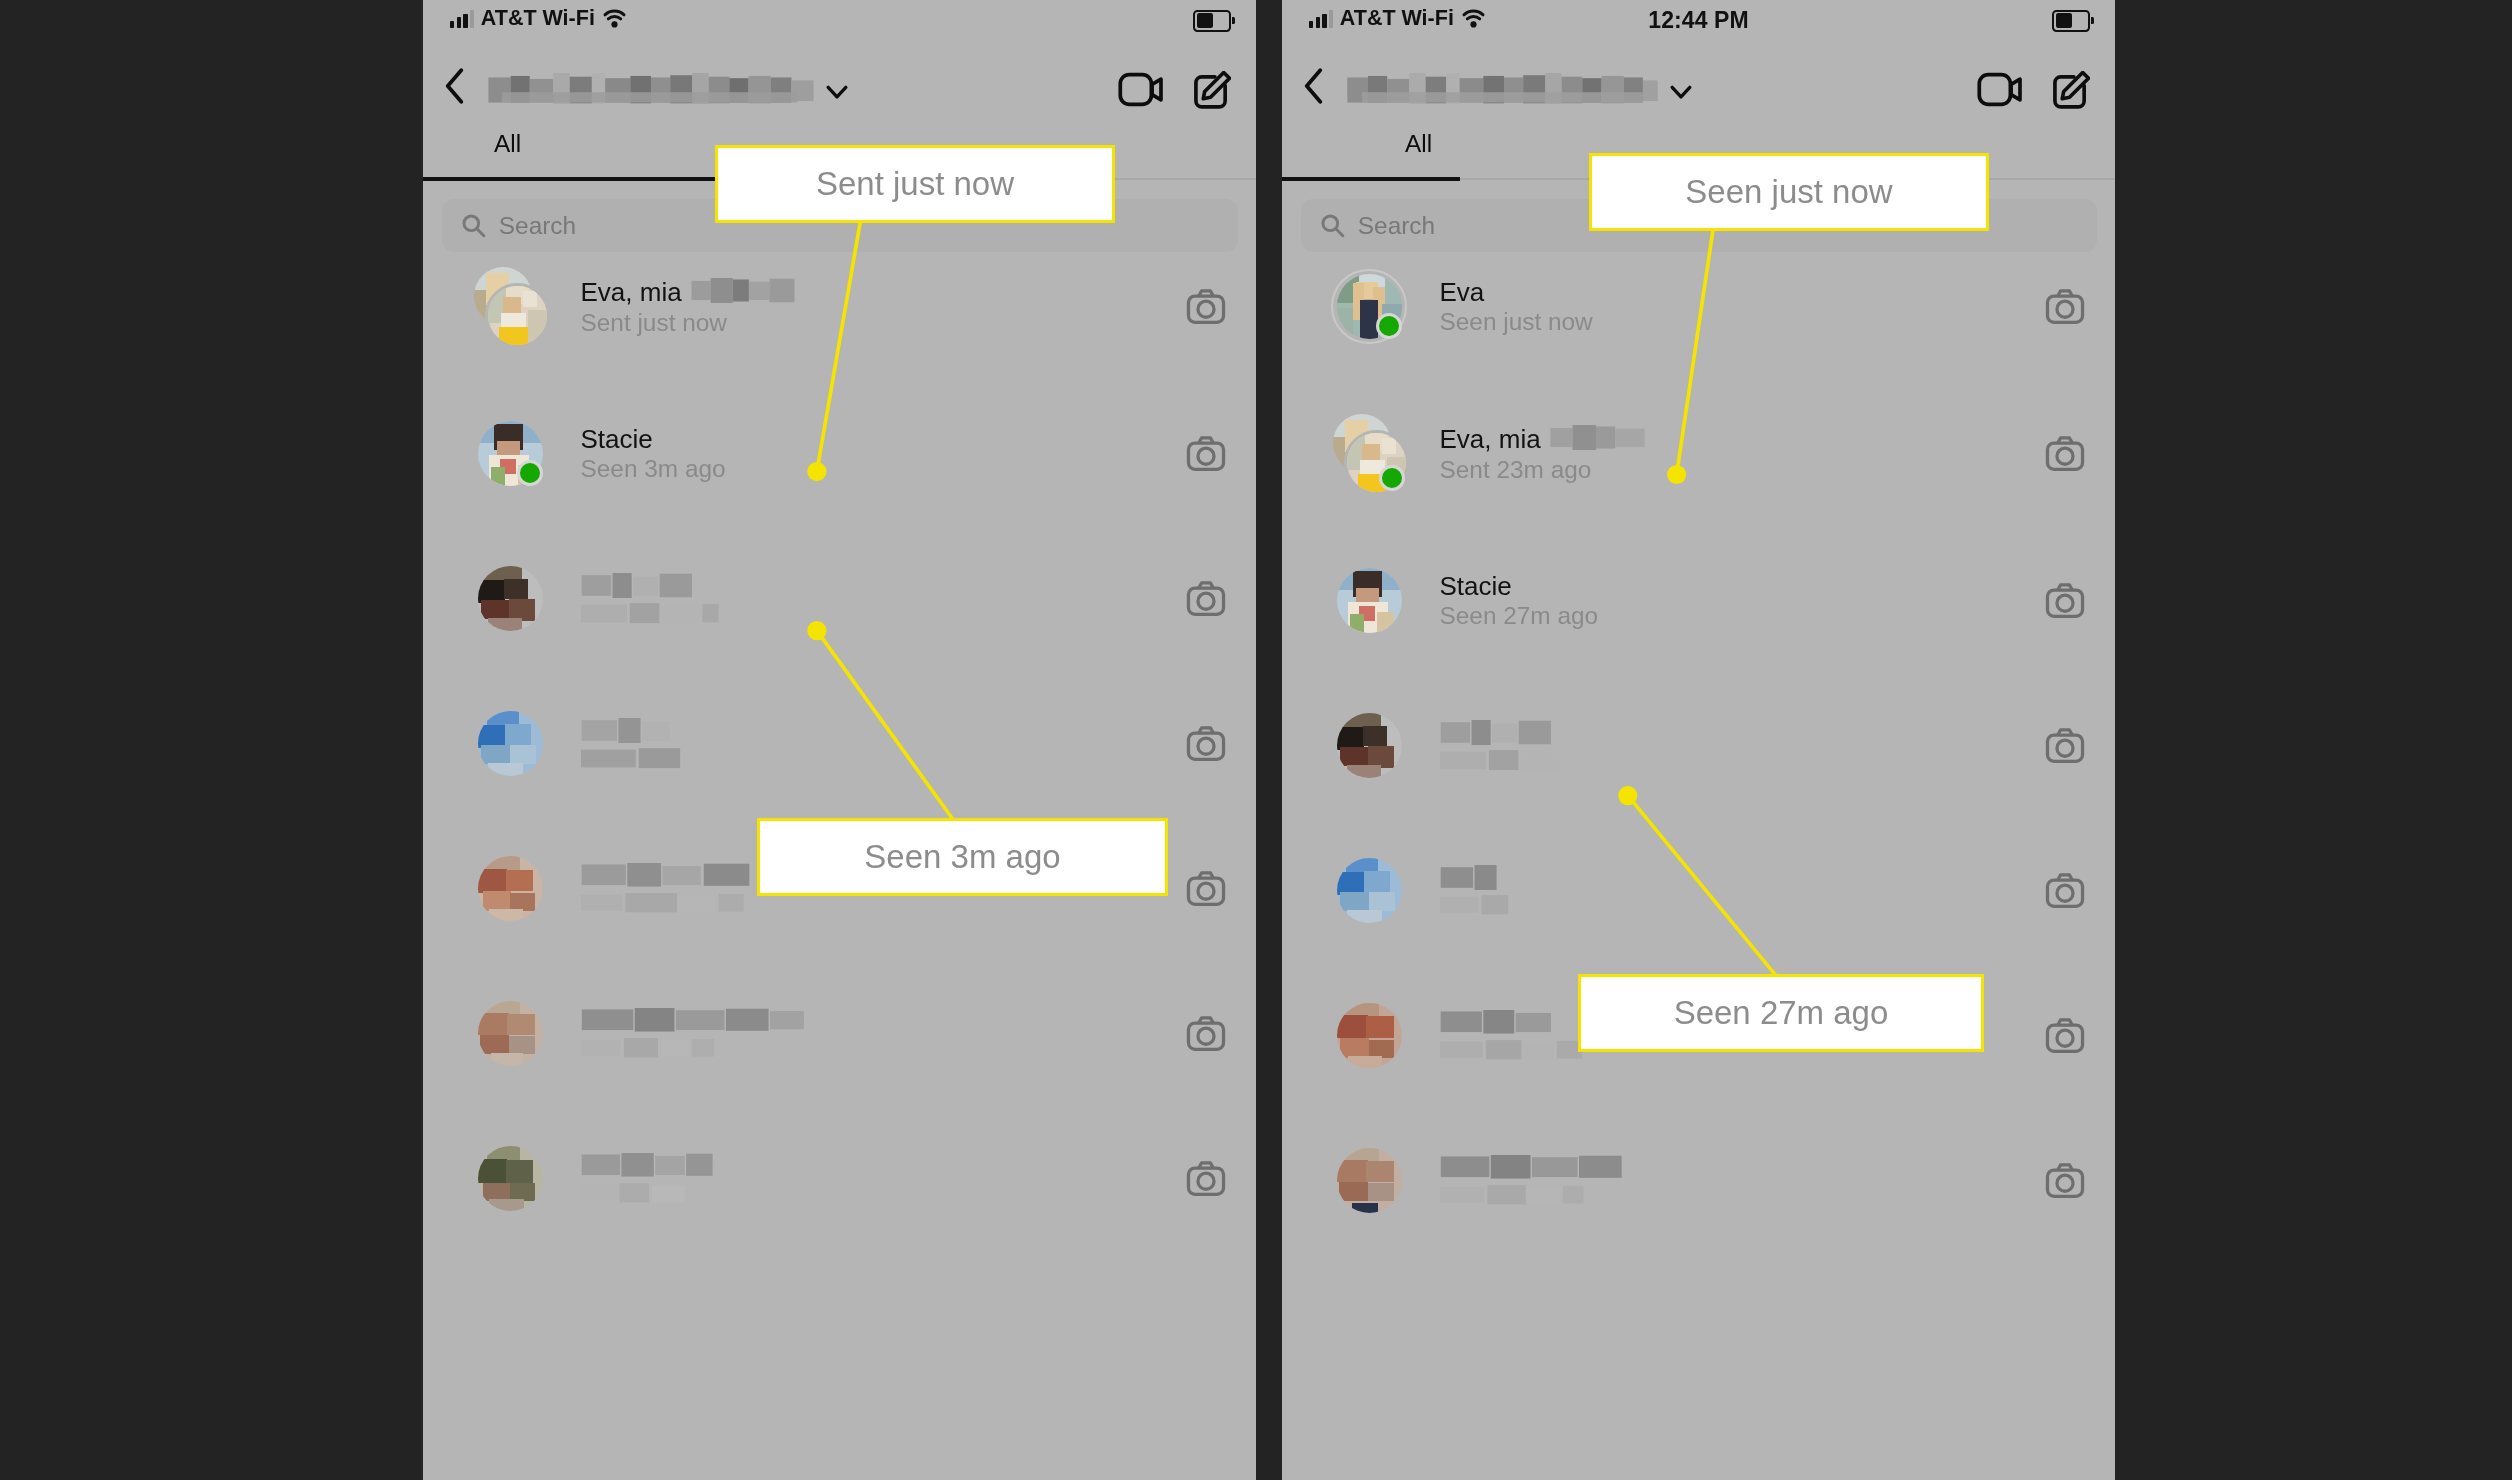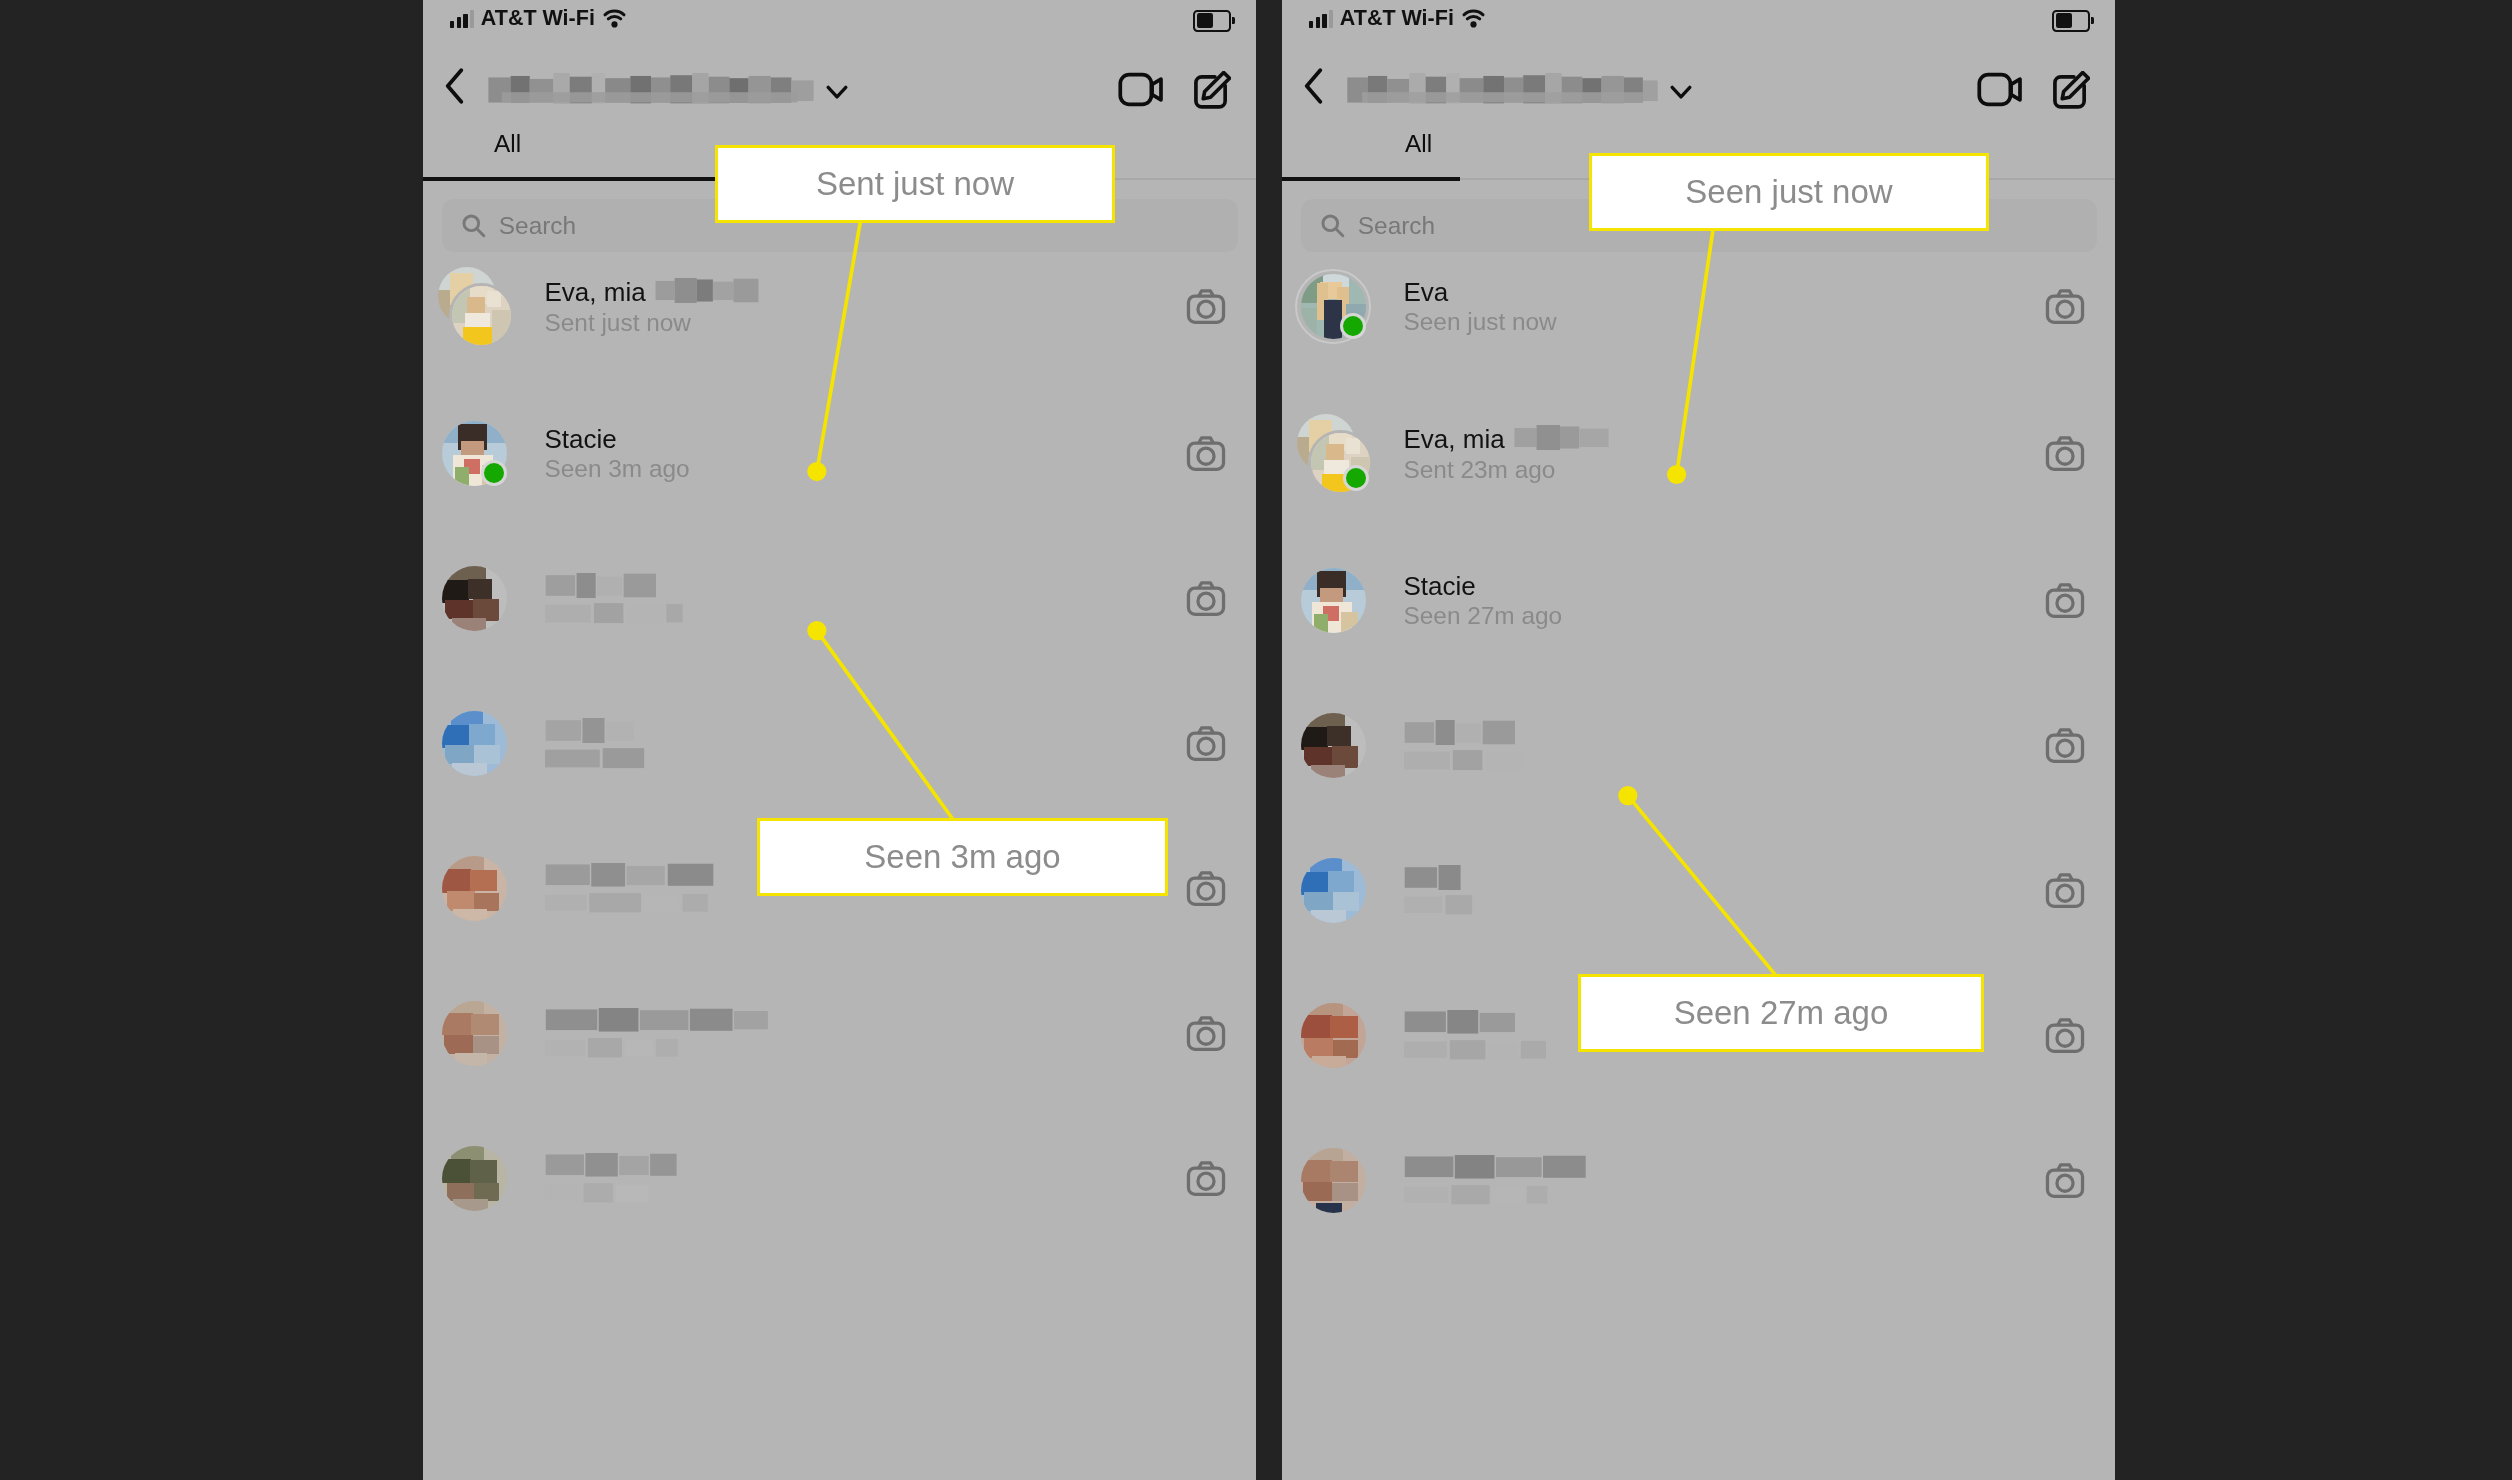--- a/index.html
+++ b/index.html
@@ -62,21 +62,21 @@
 
   
   .searchwrap{padding:18px 18.5px 4.4px 18.5px;}
   .searchbar{
     height:53px;border-radius:12px;background:#b0b0b0;
     display:flex;align-items:center;padding-left:19px;gap:13.3px;
   }
   .search-ph{font-size:24.4px;color:#787878;}
 
   
-  .list{position:relative;}
+  .list{position:relative;margin-left:36px;}
   .row{position:relative;height:74px;display:flex;align-items:center;padding:0 0 0 18.5px;}
   .avatar{
     position:relative;width:65px;height:65px;border-radius:50%;
     flex:0 0 65px;overflow:visible;
   }
   .av-img{width:65px;height:65px;border-radius:50%;overflow:hidden;position:relative;}
   .avatar.stacked .av-back{
     position:absolute;left:-6px;top:-9px;width:58px;height:58px;border-radius:50%;
     overflow:hidden;border:2.2px solid #b5b5b5;z-index:1;
   }
@@ -455,20 +455,21 @@
             <i></i>
             <i></i>
           </span>
         <span class="carrier">AT&amp;T Wi-Fi</span>
         <svg width="25" height="21" viewBox="0 0 34 28">
           <path d="M4 9 a19 19 0 0 1 26 0" fill="none" stroke="#111" stroke-width="4" stroke-linecap="round"></path>
           <path d="M8.5 14.5 a13 13 0 0 1 17 0" fill="none" stroke="#111" stroke-width="4" stroke-linecap="round"></path>
           <circle cx="17" cy="22" r="4.2" fill="#111"></circle>
         </svg>
       </div>
+      <div class="sb-center">12:44 PM</div>
       <div class="sb-right">
         <span class="batt">
             <span></span>
           </span>
       </div>
     </div>
 
     <div class="navbar">
       <svg class="back-chev" viewBox="0 0 28 48">
         <path d="M23 3 L5 24 L23 45" fill="none" stroke="#0d0d0d" stroke-width="5" stroke-linecap="round" stroke-linejoin="round"></path>

